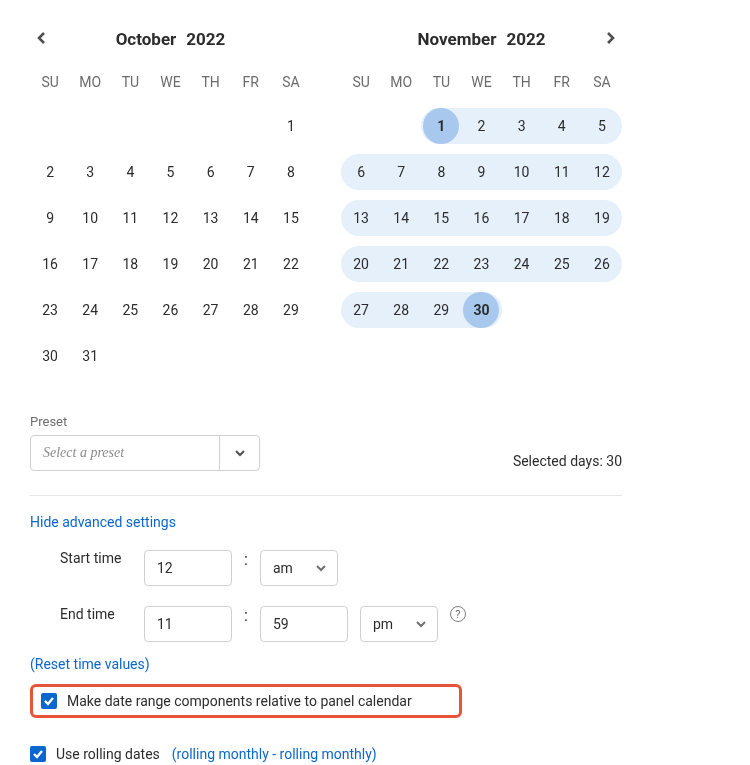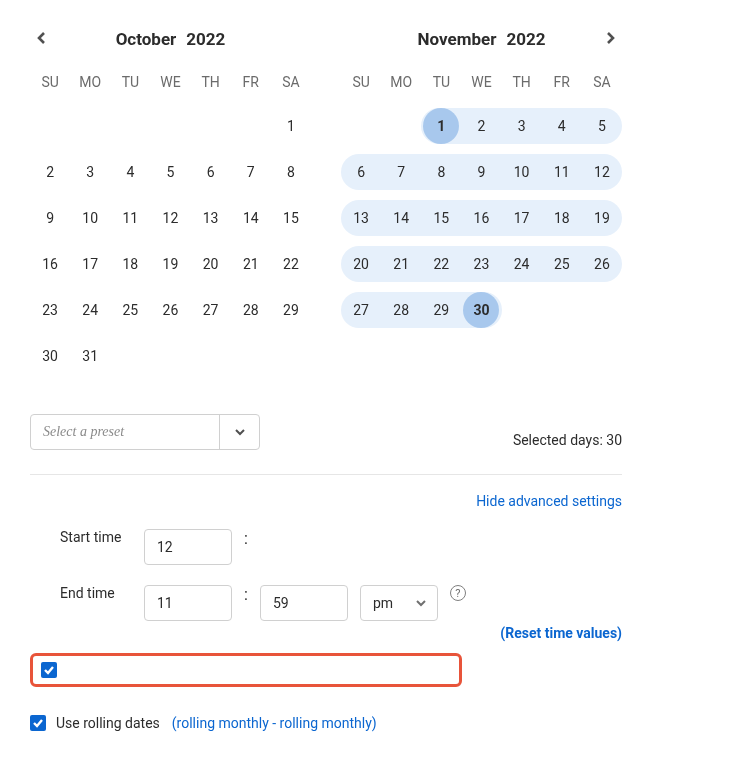--- a/index.html
+++ b/index.html
@@ -145,21 +145,20 @@
 
   .divider {
     border-top: 1px solid #e6e6e6;
     margin: 24px 0 18px 0;
   }
 
   .link {
     color: #0b66d0;
     font-size: 14px;
     cursor: pointer;
-    text-align: right;
   }
 
   .time-row {
     display: flex;
     align-items: flex-start;
     gap: 12px;
     margin-top: 20px;
     margin-left: 30px;
   }
   .time-label {
@@ -195,21 +194,21 @@
 
   .info-icon {
     width: 16px; height: 16px;
     border: 1.3px solid #808080;
     border-radius: 50%;
     display: flex; align-items: center; justify-content: center;
     color: #6e6e6e;
     font-size: 11px;
   }
 
-  .reset-link { margin-top: 4px; font-weight: bold; }
+  .reset-link { margin-top: 14px; }
 
   .checkbox-row {
     display: flex;
     align-items: center;
     gap: 10px;
     margin-top: 28px;
   }
   .checkbox {
     width: 16px; height: 16px;
     border-radius: 2px;
@@ -509,20 +508,21 @@
             <div class="day-cell empty"></div>
             <div class="day-cell empty"></div>
           </div>
         </div>
     </div>
 
   </div>
 
   <div class="preset-row">
     <div>
+      <div class="preset-label">Preset</div>
       <div class="preset-select">
         <div class="ps-text">Select a preset</div>
         <div class="ps-btn">
           <svg width="12" height="12" viewBox="0 0 12 12">
               <polyline points="2,4 6,8 10,4"></polyline>
             </svg>
         </div>
       </div>
     </div>
     <div class="selected-days">Selected days: 30</div>
@@ -531,20 +531,26 @@
   <div class="divider"></div>
 
   <div class="link">Hide advanced settings</div>
 
   <div class="time-row">
     <div class="time-label">Start time</div>
     <div class="time-input">
         <span>12</span>
       </div>
     <div class="colon">:</div>
+    <div class="ampm-select">
+      <span>am</span>
+      <svg width="12" height="12" viewBox="0 0 12 12">
+          <polyline points="2,4 6,8 10,4"></polyline>
+        </svg>
+    </div>
   </div>
 
   <div class="time-row">
     <div class="time-label">End time</div>
     <div class="time-input">
         <span>11</span>
       </div>
     <div class="colon">:</div>
     <div class="time-input">
         <span>59</span>
@@ -559,20 +565,21 @@
   </div>
 
   <div class="link reset-link">(Reset time values)</div>
 
   <div class="highlight-box">
     <div class="checkbox">
       <svg width="12" height="12" viewBox="0 0 12 12">
           <polyline points="2,6 5,9 10,3"></polyline>
         </svg>
     </div>
+    <span>Make date range components relative to panel calendar</span>
   </div>
 
   <div class="checkbox-row">
     <div class="checkbox">
       <svg width="12" height="12" viewBox="0 0 12 12">
           <polyline points="2,6 5,9 10,3"></polyline>
         </svg>
     </div>
     <span>Use rolling dates</span>
     <span class="rolling-detail">(rolling monthly - rolling monthly)</span>

